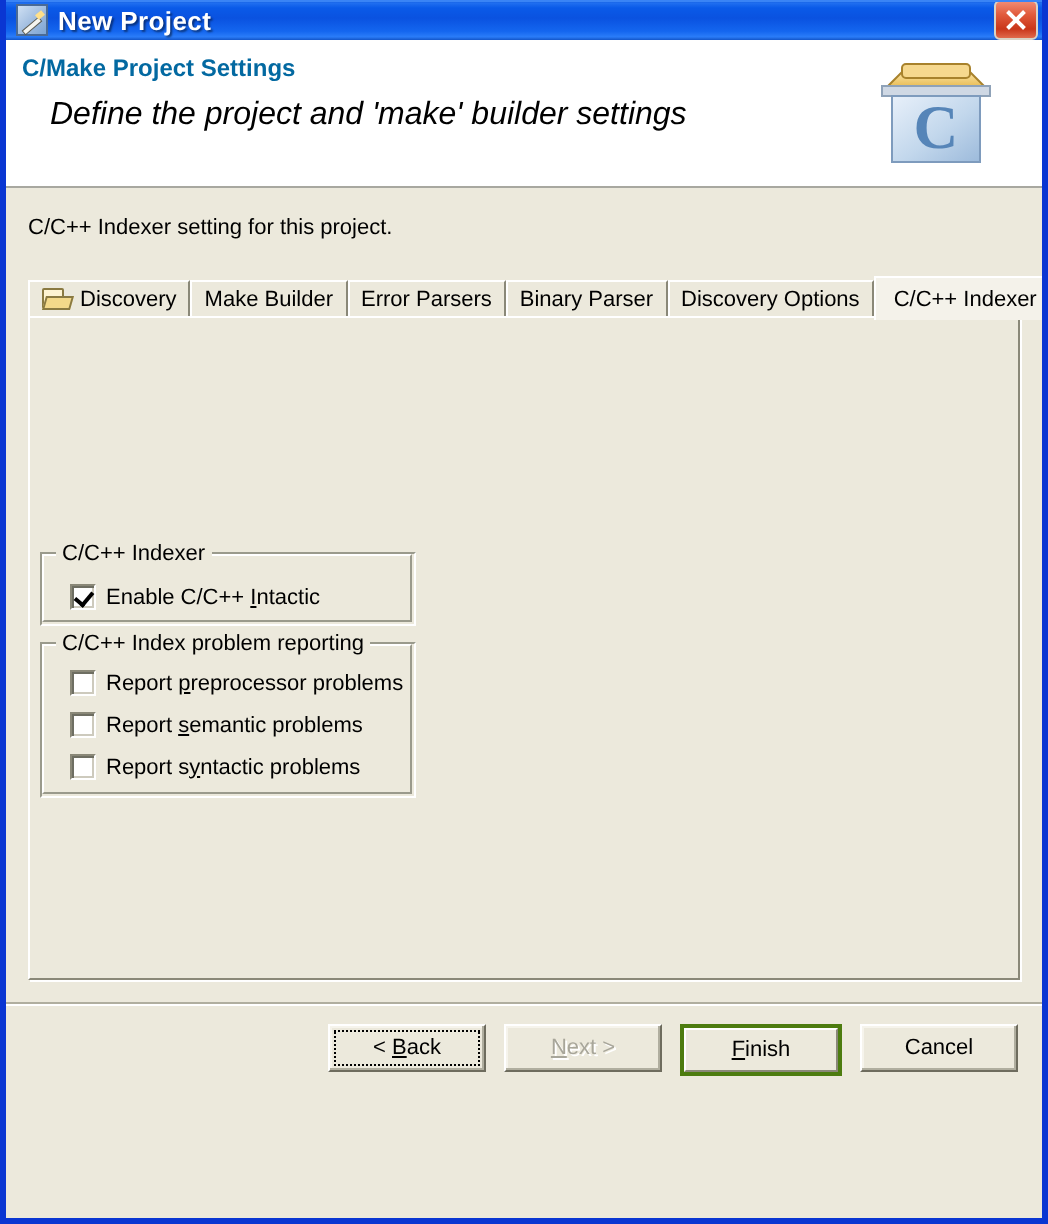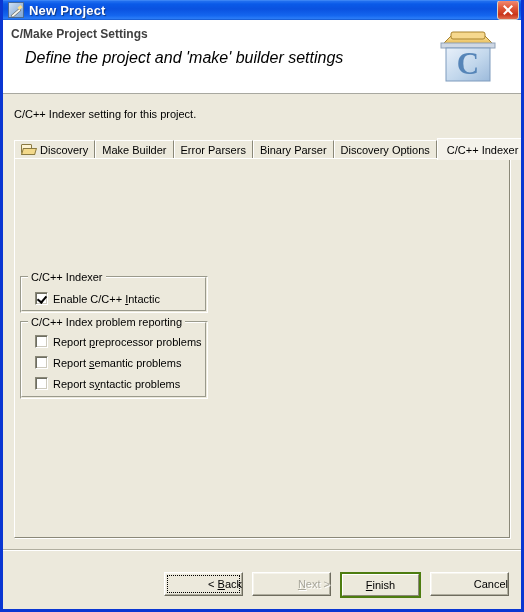--- a/index.html
+++ b/index.html
@@ -105,42 +105,42 @@
     height: 74px;
     box-sizing: border-box;
     position: relative;
     border-bottom: 1px solid #a8a8a0;
     padding: 7px 0 0 8px;
     overflow: hidden;
   }
   #header-title {
     font-size: 12px;
     font-weight: bold;
-    color: #404040;
+    color: #0369a1;
   }
   #header-subtitle {
     font-size: 16px;
     color: #000000;
     margin-top: 8px;
     padding-left: 14px;
     font-style: italic;
   }
   #header-icon {
     position: absolute;
     right: 22px;
     top: 8px;
     width: 62px;
     height: 58px;
   }
 
   
   #body {
     position: relative;
     background: #ece9dc;
-    height: 455px;
+    height: 407px;
     box-sizing: border-box;
   }
   #intro-text {
     position: absolute;
     left: 11px;
     top: 14px;
     font-size: 11px;
     color: #000;
   }
 
@@ -311,25 +311,24 @@
     background: #ece9dc;
     border: 1px solid;
     border-color: #ffffff #6e6c5e #6e6c5e #ffffff;
     box-shadow: inset -1px -1px 0 0 #b0ae9f,
                 inset 1px 1px 0 0 #f6f4ec;
     font-family: "Liberation Sans", sans-serif;
     font-size: 11px;
     color: #000000;
     display: flex;
     align-items: center;
-    justify-content: flex-end;
+    justify-content: center;
     cursor: default;
     position: relative;
     padding: 0;
-    margin-top: 12px;
   }
   .btn.focused::after {
     content: "";
     position: absolute;
     left: 2px; top: 2px; right: 2px; bottom: 2px;
     border: 1px dotted #000000;
   }
   .btn.default {
     border: 2px solid #4d7c0f;
     box-shadow: none;

